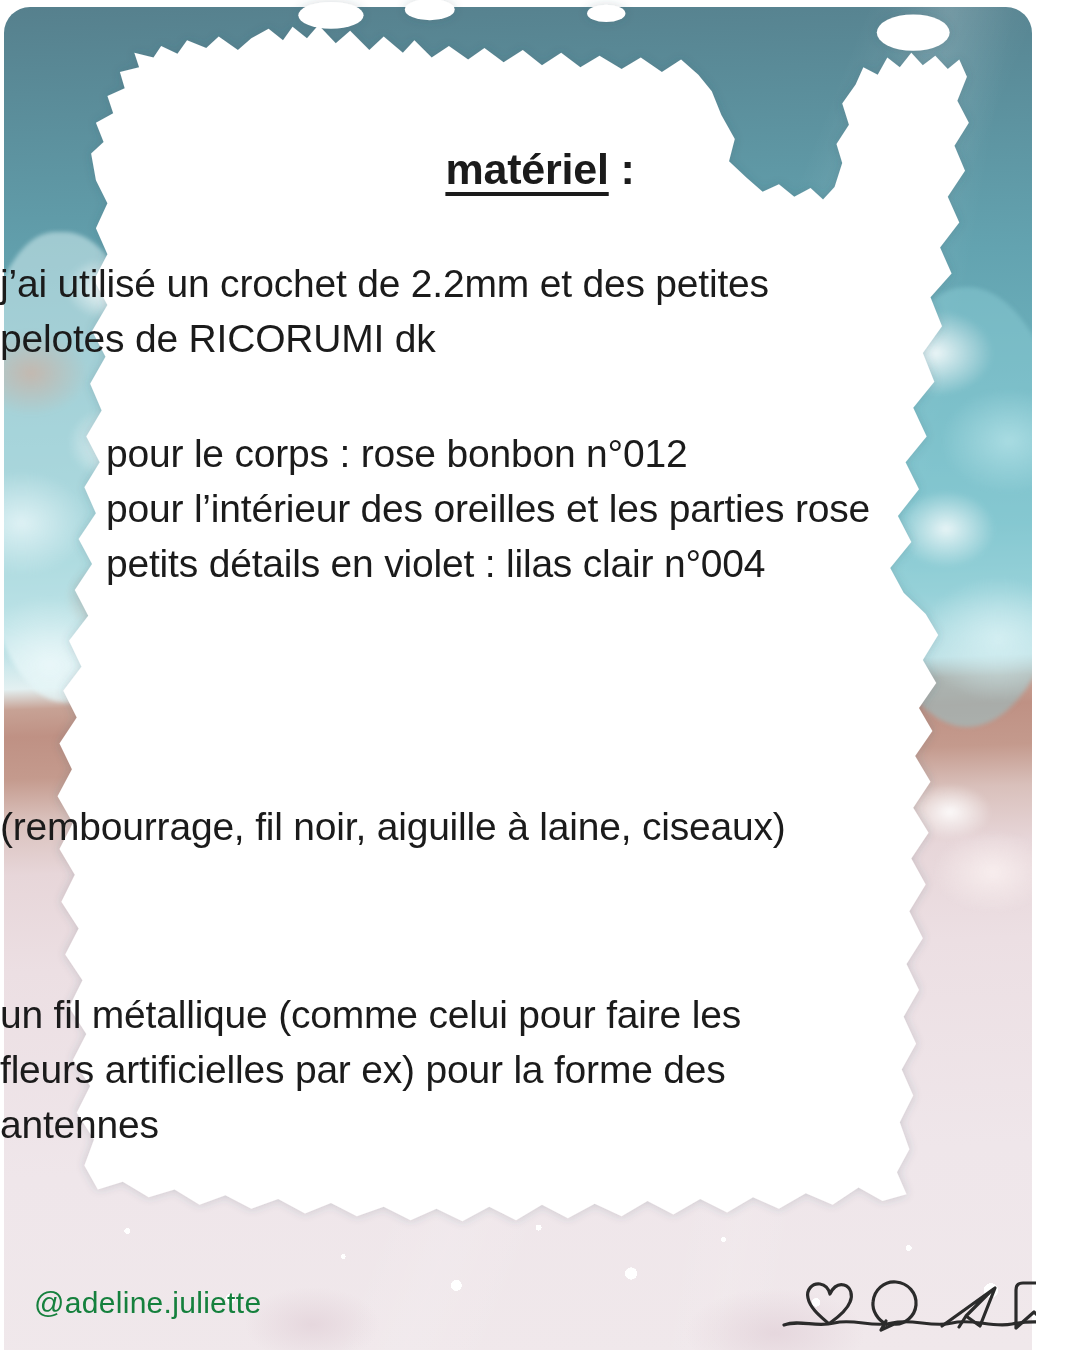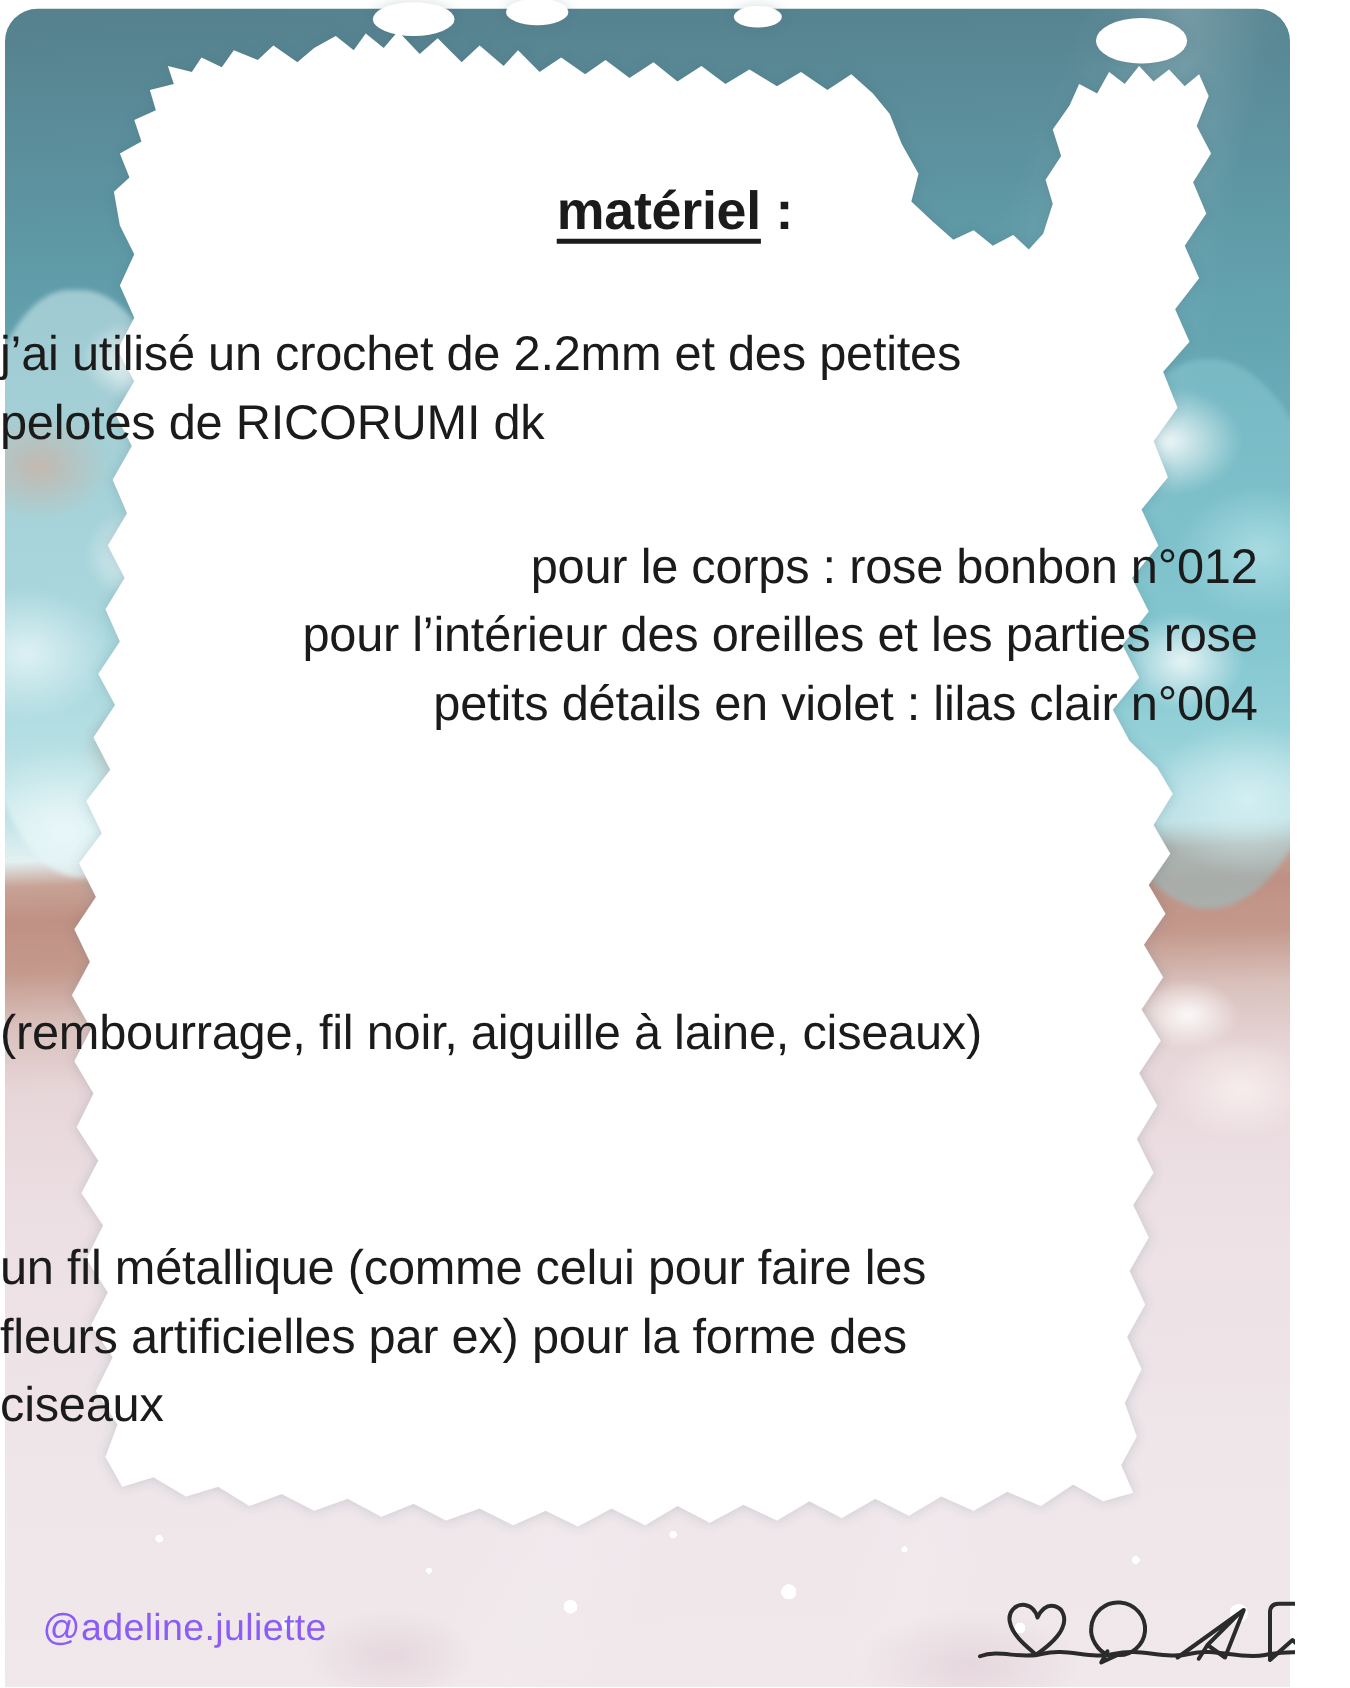--- a/index.html
+++ b/index.html
@@ -82,23 +82,23 @@
   }
   
   .paper-svg{position:absolute;inset:0;}
   
   .content{position:absolute;inset:0;color:#1b1b1b;}
   .line{position:absolute;left:0;width:1080px;text-align:center;font-size:39px;line-height:55px;letter-spacing:-0.2px;}
   .title{top:142px;font-size:43px;font-weight:700;}
   .title .u{text-decoration:underline;text-decoration-thickness:4px;text-underline-offset:8px;}
   .block{position:absolute;font-size:39px;line-height:55px;letter-spacing:-0.2px;}
   .block.centered{left:0;width:1080px;}
-  .block.lefty{left:106px;width:900px;text-align:right;}
+  .block.lefty{left:106px;width:900px;text-align:left;}
   .footer-handle{
-    position:absolute;left:34px;top:1286px;font-size:30px;color:#8b5cf6;letter-spacing:.3px;
+    position:absolute;left:34px;top:1286px;font-size:30px;color:#15803d;letter-spacing:.3px;
   }
   .engagement{position:absolute;left:782px;top:1268px;width:286px;height:76px;}
 </style>
 </head>
 <body>
 
 <div class="canvas">
 
   <div class="photo">
     <div class="sheen"></div>
@@ -163,21 +163,21 @@
       <div>petits détails en violet : lilas clair n°004</div>
     </div>
 
 
     <div class="block centered" style="top:799px;">(rembourrage, fil noir, aiguille à laine, ciseaux)</div>
 
 
     <div class="block centered" style="top:987px;">
       <div>un fil métallique (comme celui pour faire les</div>
       <div>fleurs artificielles par ex) pour la forme des</div>
-      <div>ciseaux</div>
+      <div>antennes</div>
     </div>
 
     <div class="footer-handle">@adeline.juliette</div>
 
     <svg class="engagement" viewBox="0 0 286 76" fill="none" stroke="#2b2b2b" stroke-width="3.2" stroke-linecap="round" stroke-linejoin="round">
       <path d="M2,57 C 18,51 34,60 52,55 C 72,50 90,60 110,55 C 130,50 150,60 170,55 C 190,50 210,60 230,56 C 250,52 268,54 284,57"></path>
       <path d="M46,55 C 38,48 28,40 26,30 C 24,22 30,15 38,16 C 44,17 47,22 48,26 C 50,21 55,15 62,17 C 69,19 71,27 68,34 C 65,42 55,50 48,55"></path>
       <path d="M104,56 C 96,52 90,43 91,34 C 92,22 102,13 114,14 C 126,15 135,25 134,37 C 133,48 123,57 112,56 L 99,62 L 104,53"></path>
       <path d="M160,58 L 213,20 L 198,58 L 184,48 L 177,59 M 184,48 L 208,24"></path>
       <path d="M234,60 L 234,22 Q 234,15 241,15 L 263,15 Q 270,15 270,22 L 270,60 L 252,44 L 234,60"></path>

